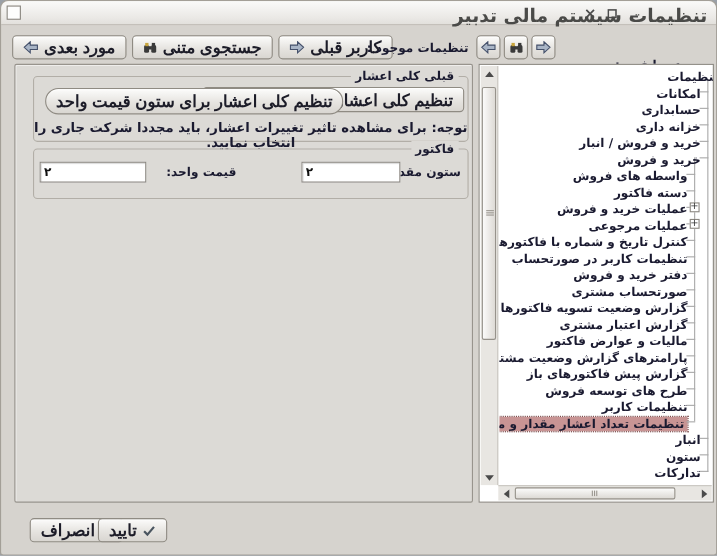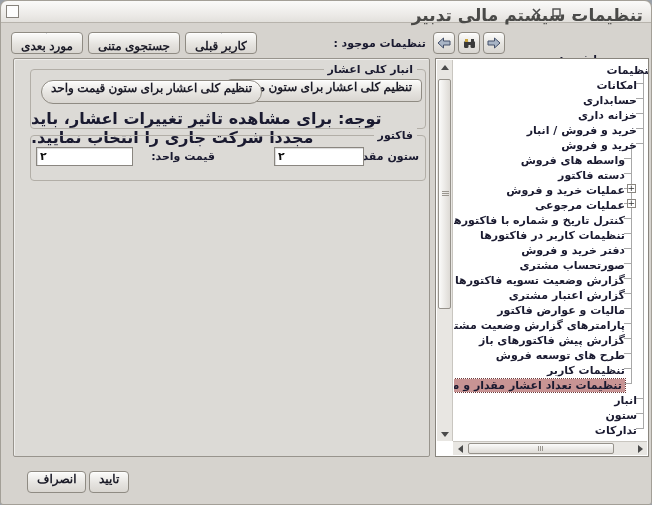--- a/index.html
+++ b/index.html
@@ -10,39 +10,39 @@
   .titlebar{position:absolute;left:0;top:0;right:0;height:22px;
             background:linear-gradient(#fafaf9,#ebe9e6 70%,#e2e0dc);
             border-bottom:1px solid #b7b3ac;border-radius:7px 7px 0 0;}
   .winicon{position:absolute;left:5px;top:4px;width:13px;height:13px;background:#fdfdfd;border:1px solid #87837c;}
   .title-text{position:absolute;right:8px;top:4px;font-size:17px;font-weight:bold;color:#4a4a48;direction:rtl;}
   .wincontrols{position:absolute;left:529px;top:4px;display:flex;gap:8px;align-items:center;height:14px;}
   .wc{width:12px;height:12px;display:flex;align-items:center;justify-content:center;cursor:default;}
   
   .btn{display:inline-flex;align-items:center;gap:5px;height:22px;padding:0 9px;
        background:linear-gradient(#fcfcfb,#e6e4e0 55%,#d9d6d1);
-       border:1px solid #8f8b83;border-radius:4px;font-size:12px;font-weight:bold;color:#1c1c28;
-       box-shadow:inset 0 1px 0 rgba(255,255,255,.7);white-space:nowrap;flex-direction:column;}
+       border:1px solid #8f8b83;border-radius:4px;font-size:15px;font-weight:bold;color:#1c1c28;
+       box-shadow:inset 0 1px 0 rgba(255,255,255,.7);white-space:nowrap;}
   .toolbar-left{position:absolute;left:10px;top:31px;display:flex;gap:5px;}
   .lbl{position:absolute;font-size:11px;font-weight:bold;color:#1a1a30;direction:rtl;white-space:nowrap;}
   .small-btns{position:absolute;left:432px;top:31px;display:flex;gap:3px;}
   .sbtn{width:22px;height:22px;padding:0;justify-content:center;display:inline-flex;align-items:center;
         background:linear-gradient(#fcfcfb,#e6e4e0 55%,#d9d6d1);border:1px solid #8f8b83;border-radius:4px;
         box-shadow:inset 0 1px 0 rgba(255,255,255,.7);}
   
   .mainpanel{position:absolute;left:12px;top:57px;width:417px;height:399px;background:#dcdad6;
              border:1px solid #98948d;border-radius:2px;box-shadow:inset 1px 1px 0 rgba(255,255,255,.55);}
   .groupbox{position:absolute;border:1px solid #b2aea7;border-radius:4px;}
   .gb-legend{position:absolute;top:-8px;right:8px;background:#dcdad6;padding:0 4px;font-size:11px;font-weight:bold;
              color:#1a1a30;direction:rtl;line-height:15px;}
   .gb1{left:16px;top:10px;width:396px;height:60px;}
   .gb2{left:16px;top:76px;width:396px;height:46px;}
   .gbtnA{position:absolute;right:3px;top:9px;height:23px;}
   .gbtnB{position:absolute;left:10px;top:10px;height:24px;border-radius:12px;}
-  .note{position:absolute;left:0;right:0;top:39px;text-align:left;font-size:16px;font-weight:bold;
+  .note{position:absolute;left:0;right:0;top:39px;text-align:center;font-size:12px;font-weight:bold;
         color:#1a1a30;direction:rtl;}
   .field-label{position:absolute;font-size:11px;font-weight:bold;color:#1a1a30;direction:rtl;top:14px;}
   .fl-qty{right:6px;}
   .fl-unit{right:210px;}
   .tinput{position:absolute;top:11px;height:19px;border:1px solid #8a8680;background:#fff;
           box-shadow:inset 1px 1px 1px rgba(0,0,0,.15);font-size:11px;font-weight:bold;color:#111;
           padding:0 3px;text-align:left;direction:ltr;font-family:"DejaVu Sans","Liberation Sans",sans-serif;}
   .ti-qty{right:61px;width:90px;}
   .ti-unit{left:5px;width:97px;}
   
@@ -161,21 +161,21 @@
         <path d="M1 4 L7.5 4 L7.5 1 L13 6 L7.5 11 L7.5 8 L1 8 Z" fill="#a9b5c6" stroke="#44506a" stroke-width="1"></path>
       </svg>
     </button>
   </div>
 
   <span class="lbl" style="right:6px;top:20px;margin-top:32px;">سیستم یا فرم :</span>
 
   <div class="mainpanel">
 
     <div class="groupbox gb1">
-      <span class="gb-legend">انبار کلی اعشار</span>
+      <span class="gb-legend">قبلی کلی اعشار</span>
       <button class="btn gbtnA">
         <span>تنظیم کلی اعشار برای ستون مقدار</span>
       </button>
       <button class="btn gbtnB">
         <span>تنظیم کلی اعشار برای ستون قیمت واحد</span>
       </button>
       <div class="note">توجه: برای مشاهده تاثیر تغییرات اعشار، باید مجددا شرکت جاری را انتخاب نمایید.</div>
     </div>
 
     <div class="groupbox gb2">
@@ -196,21 +196,21 @@
       <div class="trow l1"><span class="tl">امکانات</span></div>
       <div class="trow l1"><span class="tl">حسابداری</span></div>
       <div class="trow l1"><span class="tl">خزانه داری</span></div>
       <div class="trow l1"><span class="tl">خرید و فروش / انبار</span></div>
       <div class="trow l1"><span class="tl">خرید و فروش</span></div>
       <div class="trow l2"><span class="tl">واسطه های فروش</span></div>
       <div class="trow l2"><span class="tl">دسته فاکتور</span></div>
       <div class="trow l2"><i class="pm">+</i><span class="tl">عملیات خرید و فروش</span></div>
       <div class="trow l2"><i class="pm">+</i><span class="tl">عملیات مرجوعی</span></div>
       <div class="trow l2"><span class="tl">کنترل تاریخ و شماره با فاکتورهای قبلی</span></div>
-      <div class="trow l2"><span class="tl">تنظیمات کاربر در فاکتورها</span></div>
+      <div class="trow l2"><span class="tl">تنظیمات کاربر در صورتحساب</span></div>
       <div class="trow l2"><span class="tl">دفتر خرید و فروش</span></div>
       <div class="trow l2"><span class="tl">صورتحساب مشتری</span></div>
       <div class="trow l2"><span class="tl">گزارش وضعیت تسویه فاکتورها</span></div>
       <div class="trow l2"><span class="tl">گزارش اعتبار مشتری</span></div>
       <div class="trow l2"><span class="tl">مالیات و عوارض فاکتور</span></div>
       <div class="trow l2"><span class="tl">پارامترهای گزارش وضعیت مشتری</span></div>
       <div class="trow l2"><span class="tl">گزارش پیش فاکتورهای باز</span></div>
       <div class="trow l2"><span class="tl">طرح های توسعه فروش</span></div>
       <div class="trow l2"><span class="tl">تنظیمات کاربر</span></div>
       <div class="trow l2"><span class="tl selbg">تنظیمات تعداد اعشار مقدار و مبلغ</span></div>

